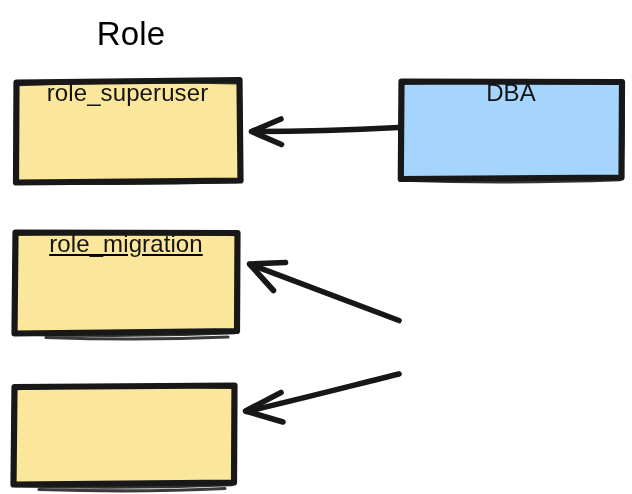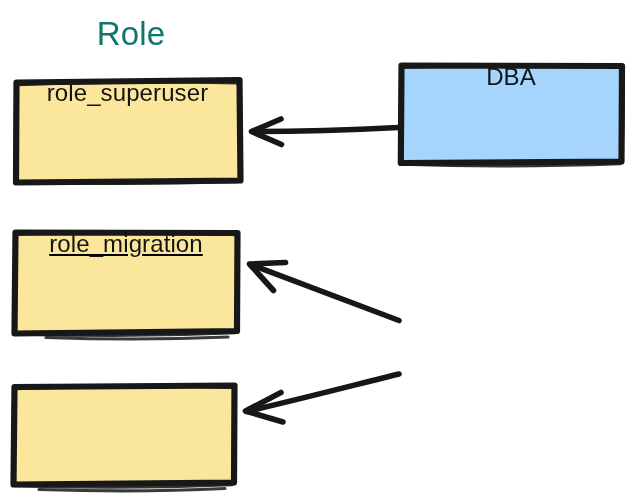--- a/index.html
+++ b/index.html
@@ -12,21 +12,21 @@
     width: 632px;
     height: 494px;
     background: #ffffff;
     overflow: hidden;
     font-family: "Liberation Sans", sans-serif;
   }
   .col-title {
     position: absolute;
     font-size: 33px;
     line-height: 33px;
-    color: #0f766e;
+    color: #000000;
     font-weight: 400;
     letter-spacing: 0.2px;
     white-space: nowrap;
     text-align: right;
     transform: translateX(-50%);
   }
   .node {
     position: absolute;
     box-sizing: border-box;
     display: flex;
@@ -127,21 +127,21 @@
 
   <div class="node" style="left:13px; top:385px; width:222px; height:100px;">
     <svg class="sketch-svg" width="238" height="116" viewBox="0 0 238 116">
       <polygon class="fillrect" points="9,9 230,7.5 229,105.5 8.5,107.5" style="fill:#FBE79C"></polygon>
       <path class="strokepath" d="M9.5,10 L229.5,8.5 L229,105.5 L8.5,107.5 Z" style="stroke-width:6.2"></path>
       <path class="strokepath" d="M10.5,11.5 C 80,8.8 158,8.4 228,10.2 M230,12 C 230.6,43 230.2,74 229,104.6 M227,107.5 C 157,110.4 78,110.8 10,108.4 M8.6,106 C 8,74 8,43 9.2,12" style="stroke-width:3.6; opacity:0.88"></path>
       <path class="strokepath" d="M34,112.5 C 95,114.6 170,114 220,111.5" style="stroke-width:3.2; opacity:0.85"></path>
     </svg>
   </div>
 
-  <div class="node" style="left:400px; top:64px; width:222px; height:99px;">
+  <div class="node" style="left:400px; top:80px; width:222px; height:99px;">
     <svg class="sketch-svg" width="238" height="115" viewBox="0 0 238 115">
       <polygon class="fillrect" points="9.5,8.5 230,9.5 229.5,105.5 8.5,106.5" style="fill:#A5D5FC"></polygon>
       <path class="strokepath" d="M9.5,9.5 L230,10 L229.5,105.5 L8.8,107 Z" style="stroke-width:6.2"></path>
       <path class="strokepath" d="M11,11 C 80,8.2 160,8.6 229,11 M231,12.5 C 231.4,43 231,73 229.6,104.8 M228,107.5 C 158,110 78,110.4 10,108 M8.8,105.5 C 8.2,74 8.2,43 9.4,12" style="stroke-width:3.6; opacity:0.88"></path>
     </svg>
     <span class="label">DBA</span>
   </div>
 
 
 </div>

